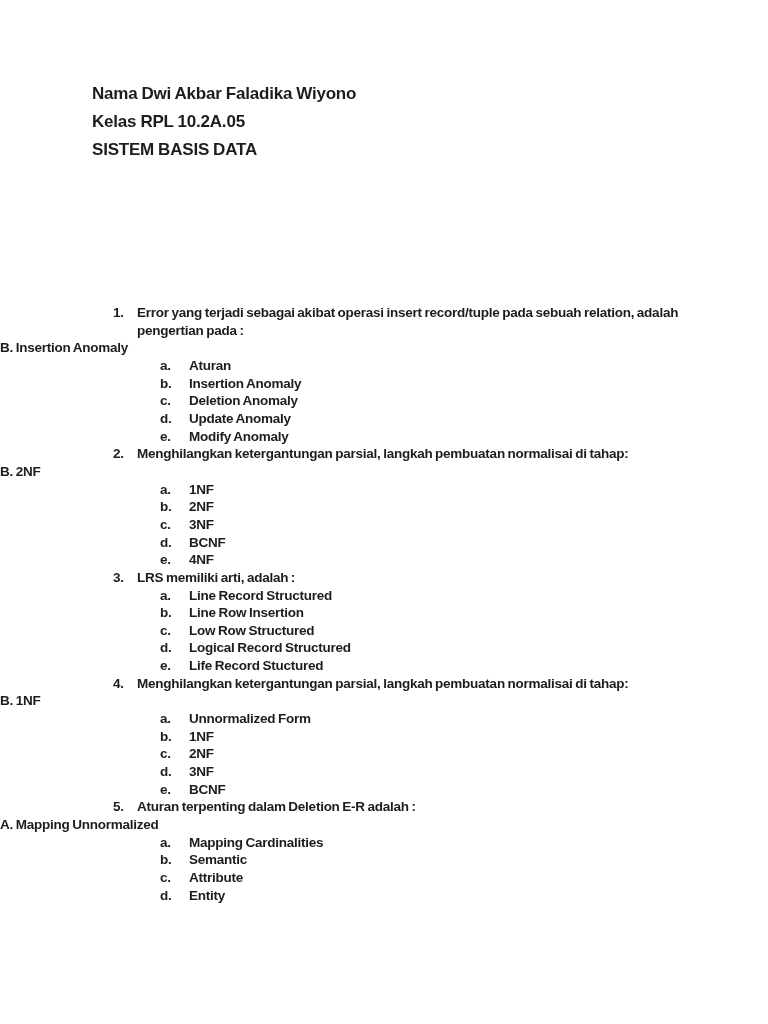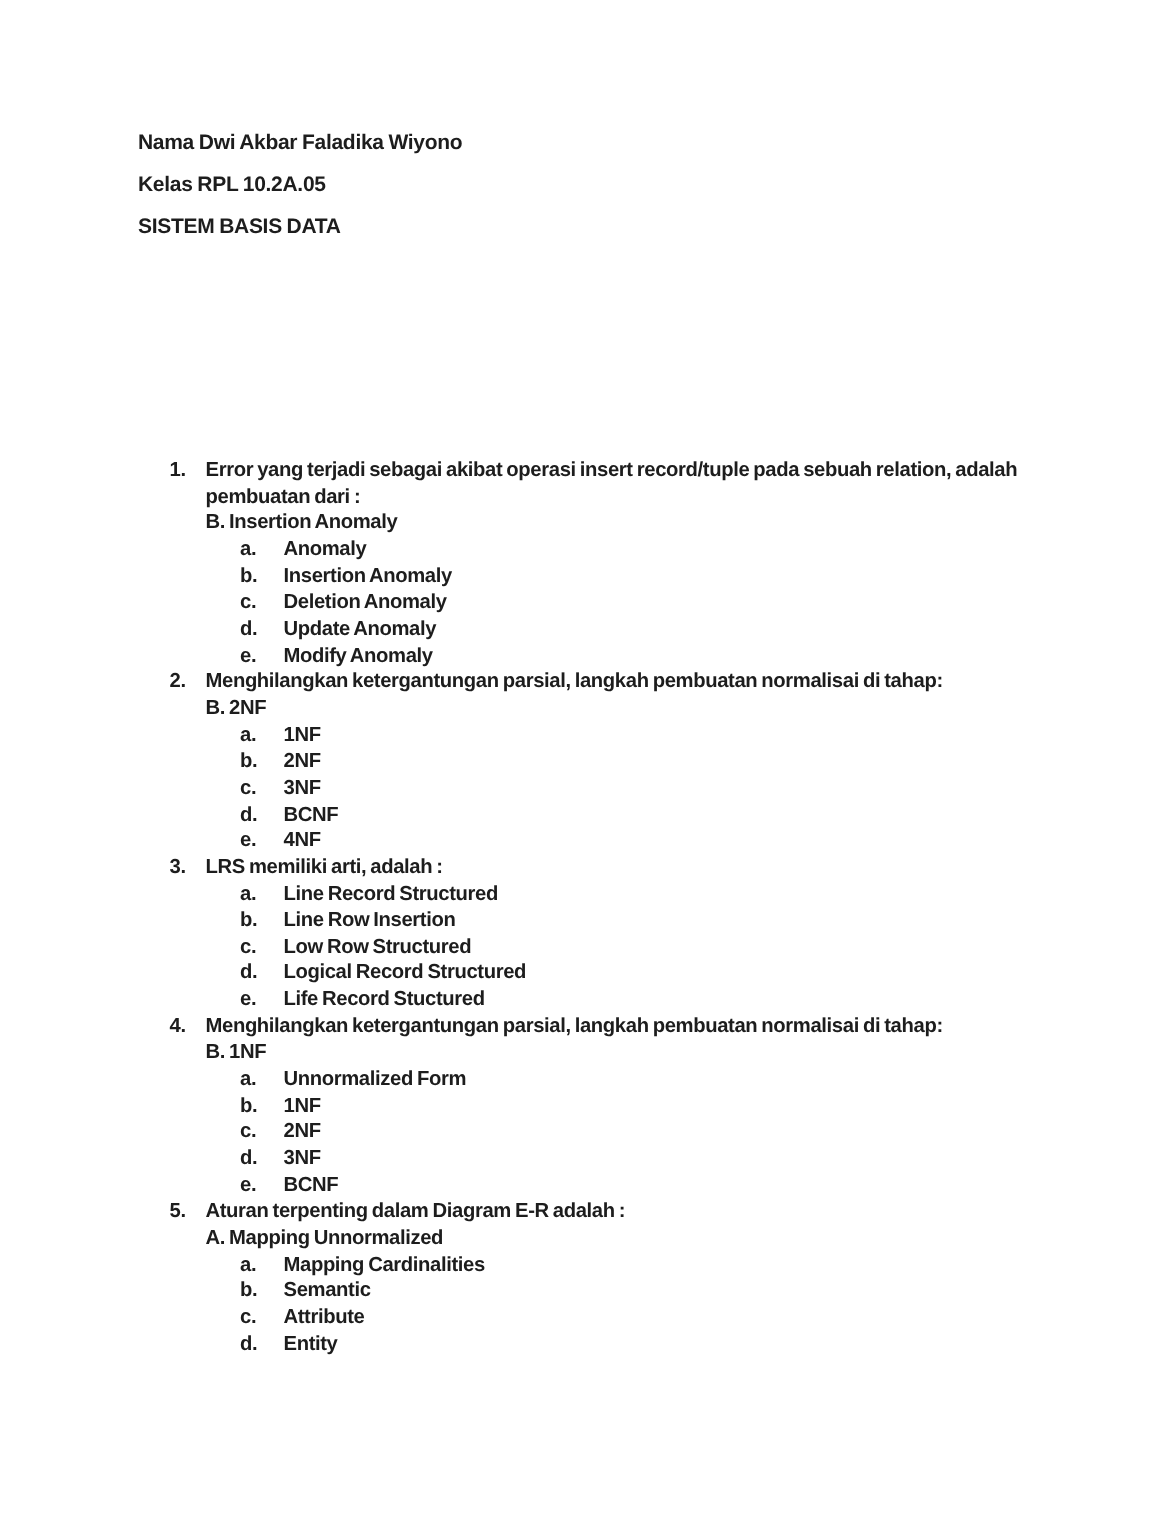--- a/index.html
+++ b/index.html
@@ -11,38 +11,38 @@
   .page {
     position: relative;
     width: 768px; height: 1024px;
     background: var(--page-bg, #ffffff);
     color: var(--text-color, #1d1d1d);
     font-weight: 700;
     overflow: hidden;
   }
   .header { position: absolute; left: 92px; top: 80px; }
   .hline {
-    font-size: 14px;
+    font-size: 17px;
     line-height: 28px;
     letter-spacing: -0.2px;
     word-spacing: -0.5px;
     white-space: nowrap;
   }
   .qs { position: absolute; left: 0; top: 304px; width: 768px; }
   .ln {
     font-size: 13.5px;
     line-height: 17.65px;
     letter-spacing: -0.25px;
     word-spacing: -0.8px;
     white-space: nowrap;
   }
   .ln-q { padding-left: 113px; display: flex; }
   .qnum { flex: 0 0 24px; }
   .ln-cont { padding-left: 137px; }
-  .ln-key { padding-left: 137px; }
+  .ln-key { }
   .ln-opt { padding-left: 160px; display: flex; }
   .olet { flex: 0 0 29px; }
 </style>
 </head>
 <body>
 
 <div class="page">
 
   <div class="header">
     <div class="hline">Nama Dwi Akbar Faladika Wiyono</div>
@@ -50,25 +50,25 @@
     <div class="hline">SISTEM BASIS DATA</div>
   </div>
 
   <div class="qs">
 
     <div>
       <div class="ln ln-q">
         <span class="qnum">1.</span>
         <span>Error yang terjadi sebagai akibat operasi insert record/tuple pada sebuah relation, adalah</span>
       </div>
-      <div class="ln ln-cont">pembuatan dari :</div>
+      <div class="ln ln-cont">pengertian pada :</div>
       <div class="ln ln-key">B. Insertion Anomaly</div>
       <div class="ln ln-opt">
         <span class="olet">a.</span>
-        <span>Anomaly</span>
+        <span>Aturan</span>
       </div>
       <div class="ln ln-opt">
         <span class="olet">b.</span>
         <span>Insertion Anomaly</span>
       </div>
       <div class="ln ln-opt">
         <span class="olet">c.</span>
         <span>Deletion Anomaly</span>
       </div>
       <div class="ln ln-opt">
@@ -160,21 +160,21 @@
       </div>
       <div class="ln ln-opt">
         <span class="olet">e.</span>
         <span>BCNF</span>
       </div>
     </div>
 
     <div>
       <div class="ln ln-q">
         <span class="qnum">5.</span>
-        <span>Aturan terpenting dalam Diagram E-R adalah :</span>
+        <span>Aturan terpenting dalam Deletion E-R adalah :</span>
       </div>
       <div class="ln ln-key">A. Mapping Unnormalized</div>
       <div class="ln ln-opt">
         <span class="olet">a.</span>
         <span>Mapping Cardinalities</span>
       </div>
       <div class="ln ln-opt">
         <span class="olet">b.</span>
         <span>Semantic</span>
       </div>

